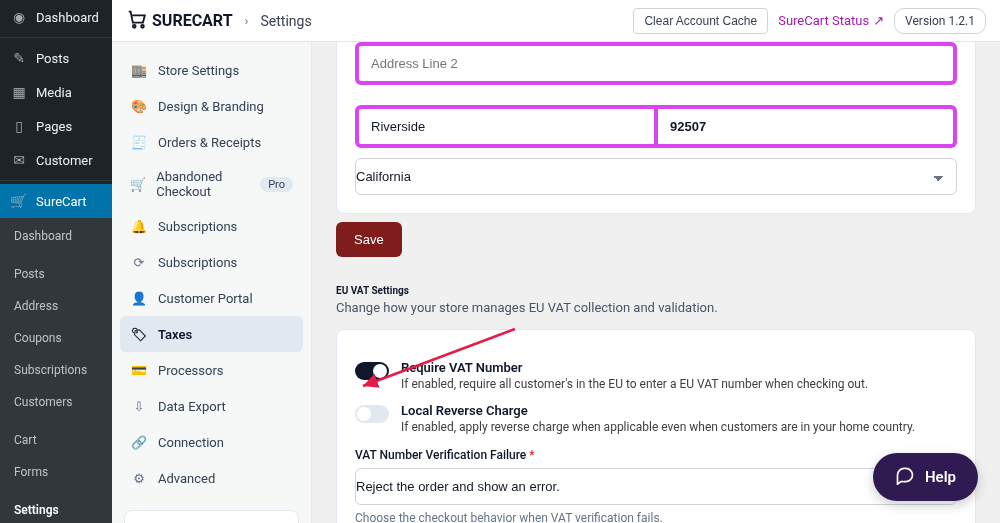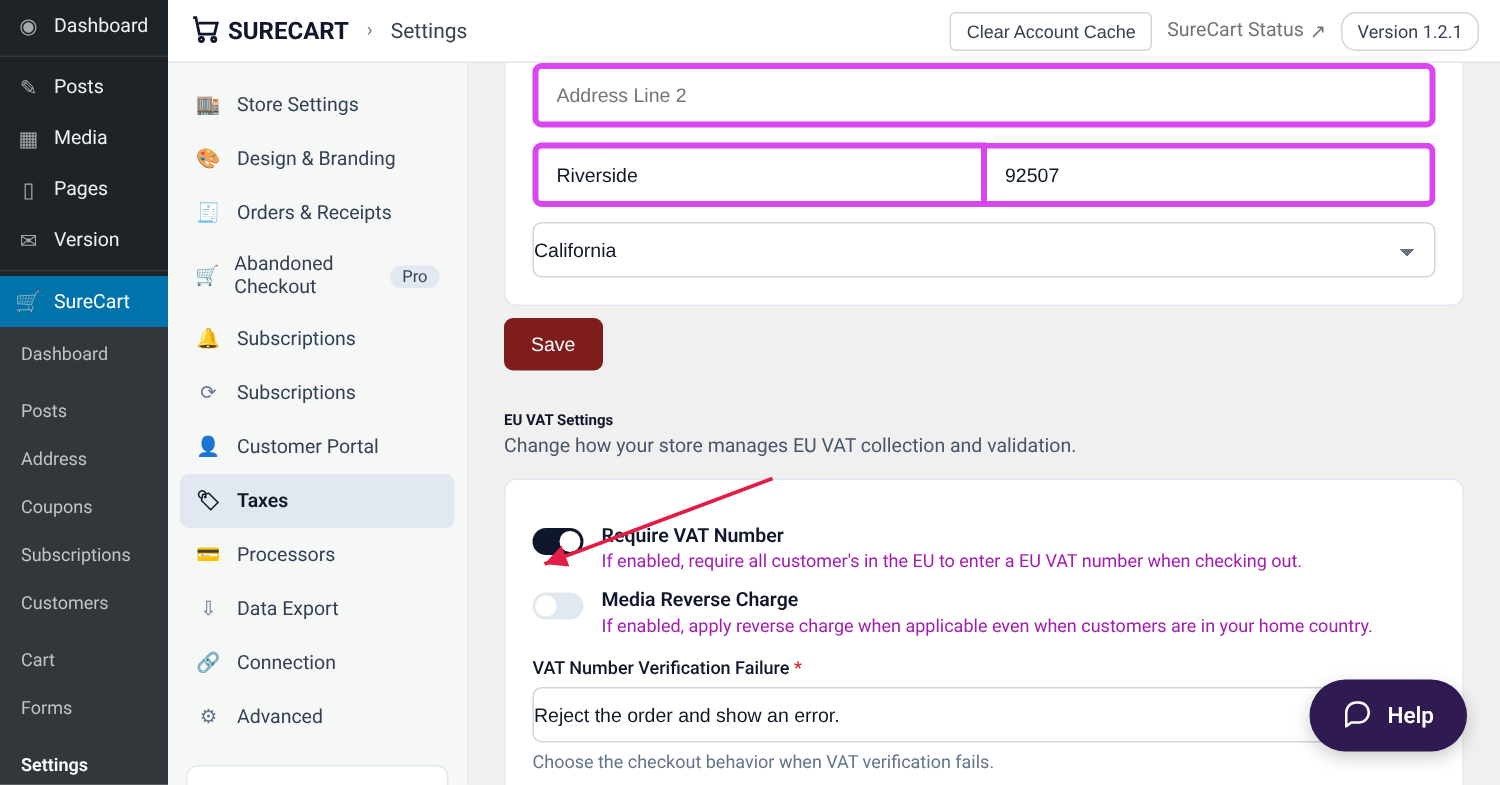--- a/index.html
+++ b/index.html
@@ -15,54 +15,54 @@
 .wp-ico{width:18px;height:18px;display:inline-flex;align-items:center;justify-content:center;color:#a7aaad;font-size:14px}
 .wp-item.active .wp-ico{color:#fff}
 
 .topbar{position:absolute;left:112px;top:0;right:0;height:42px;background:#fff;border-bottom:1px solid #e2e4e7;display:flex;align-items:center;padding:0 14px;gap:12px}
 .brand{display:flex;align-items:center;gap:4px;font-weight:700;font-size:16px;color:#0f172a}
 .brand svg{width:22px;height:22px}
 .crumb-sep{color:#6b7280}
 .crumb{font-size:14px;color:#374151}
 .top-right{margin-left:auto;display:flex;align-items:center;gap:10px}
 .btn-plain{border:1px solid #d1d5db;background:#fff;color:#374151;padding:5px 10px;border-radius:4px;font-size:12px;cursor:pointer}
-.status-link{color:#737373;font-size:13px;text-decoration:none;display:flex;align-items:flex-start;gap:4px}
+.status-link{color:#a21caf;font-size:13px;text-decoration:none;display:flex;align-items:flex-end;gap:4px}
 .ver-badge{border:1px solid #d1d5db;color:#374151;padding:5px 10px;border-radius:10px;font-size:12px;background:#fff}
 
 .panel-nav{position:absolute;left:112px;top:42px;width:200px;bottom:0;background:#f6f7f7;border-right:1px solid #e5e7eb;padding:10px 8px;overflow-y:auto}
 .pn-item{display:flex;align-items:center;gap:10px;padding:9px 10px;border-radius:6px;color:#334155;cursor:pointer;font-size:13px}
 .pn-item.active{background:#e2e8f0;color:#0f172a;font-weight:600}
 .pn-pill{margin-left:auto;background:#e2e8f0;color:#334155;border-radius:10px;padding:1px 8px;font-size:11px}
 .pn-ico{width:18px;height:18px;color:#64748b;display:inline-flex;align-items:center;justify-content:center}
 .pn-item.active .pn-ico{color:#0f172a}
 
 .boost-card{margin:14px 4px 0 4px;border:1px solid #e2e8f0;border-radius:8px;padding:14px;background:#fff}
 
 .main{position:absolute;left:312px;top:42px;right:0;bottom:0;overflow-y:auto;padding:0 24px 24px 24px;background:#f0f0f1}
 .frm-input{width:100%;border:4px solid #d946ef;border-radius:6px;padding:10px 12px;font-size:13px;color:#6b7280;background:#fff}
 .frm-input.val{color:#111827}
-.frm-row{display:flex;gap:0;margin-top:10px}
+.frm-row{display:flex;gap:0;margin-top:20px}
 .frm-row .frm-input{border-radius:0}
 .frm-row .frm-input:first-child{border-top-left-radius:6px;border-bottom-left-radius:6px}
 .frm-row .frm-input:last-child{border-top-right-radius:6px;border-bottom-right-radius:6px;border-left:none}
 .sel{width:100%;border:1px solid #d1d5db;border-radius:6px;padding:10px 0;font-size:13px;color:#111827;margin-top:10px;background:#fff;appearance:none;background-image:linear-gradient(45deg,transparent 50%,#6b7280 50%),linear-gradient(135deg,#6b7280 50%,transparent 50%);background-position:calc(100% - 18px) 17px,calc(100% - 13px) 17px;background-size:5px 5px;background-repeat:no-repeat}
 .btn-save{background:#7f1d1d;color:#fff;border:none;border-radius:6px;padding:10px 18px;font-size:13px;font-weight:400;cursor:pointer;margin-top:8px}
 
 .card{background:#fff;border:1px solid #e2e8f0;border-radius:8px;padding:18px;margin-top:14px}
 .h2{font-size:10px;font-weight:700;color:#0f172a;margin:28px 0 4px 0}
 .sub{font-size:13px;color:#475569;margin-bottom:8px}
 .toggle-row{display:flex;gap:12px;align-items:flex-start;margin:12px 0}
 .toggle{width:34px;height:18px;border-radius:9px;position:relative;flex:0 0 34px;margin-top:2px}
 .toggle.on{background:#0f172a}
 .toggle.off{background:#e2e8f0}
 .toggle .knob{position:absolute;top:2px;width:14px;height:14px;border-radius:50%;background:#fff}
 .toggle.on .knob{right:2px}
 .toggle.off .knob{left:2px}
 .tg-title{font-weight:600;font-size:13px;color:#0f172a}
-.tg-desc{color:#a21caf;font-size:12px;margin-top:2px}
+.tg-desc{color:#404040;font-size:12px;margin-top:2px}
 .lbl{font-size:12px;color:#0f172a;font-weight:500;margin-top:14px;display:block}
 .req{color:#dc2626}
 .hint{color:#64748b;font-size:12px;margin-top:6px}
 
 .help-fab{position:absolute;right:22px;bottom:22px;background:#2f1a52;color:#fff;border-radius:26px;padding:12px 22px;display:flex;align-items:center;gap:10px;font-size:15px;font-weight:600;cursor:pointer;box-shadow:0 4px 12px rgba(0,0,0,.2)}
 .arrow-annot{position:absolute;pointer-events:none}
 </style>
 </head>
 <body>
 
@@ -79,21 +79,21 @@
   <div class="wp-item">
       <span class="wp-ico">▦</span>
       <span>Media</span>
     </div>
   <div class="wp-item">
       <span class="wp-ico">▯</span>
       <span>Pages</span>
     </div>
   <div class="wp-item">
       <span class="wp-ico">✉</span>
-      <span>Version</span>
+      <span>Customer</span>
     </div>
   <div class="wp-sep"></div>
   <div class="wp-item active">
       <span class="wp-ico">🛒</span>
       <span>SureCart</span>
     </div>
   <div class="wp-sub">
     <div class="sub">Dashboard</div>
     <div style="height:6px"></div>
     <div class="sub">Posts</div>
@@ -188,21 +188,21 @@
     
   </div>
 </div>
 
 <div class="main">
 
   <div class="card" style="margin-top:0;border-top:none;border-top-left-radius:0;border-top-right-radius:0;padding-top:0">
     <input class="frm-input" placeholder="Address Line 2" style="">
     <div class="frm-row">
       <input class="frm-input val" style="flex: 1 1 0%;" value="Riverside">
-      <input class="frm-input val" style="flex: 1 1 0%;" value="92507">
+      <input class="frm-input val" style="flex: 1 1 0%; font-weight: bold;" value="92507">
     </div>
     <select class="sel"><option>California</option></select>
   </div>
   <button class="btn-save">Save</button>
 
   <div class="h2">EU VAT Settings</div>
   <div class="sub">Change how your store manages EU VAT collection and validation.</div>
 
   <div class="card" style="position:relative">
     <div class="toggle-row">
@@ -212,21 +212,21 @@
       <div>
         <div class="tg-title">Require VAT Number</div>
         <div class="tg-desc">If enabled, require all customer's in the EU to enter a EU VAT number when checking out.</div>
       </div>
     </div>
     <div class="toggle-row">
       <div class="toggle off">
           <div class="knob"></div>
         </div>
       <div>
-        <div class="tg-title">Media Reverse Charge</div>
+        <div class="tg-title">Local Reverse Charge</div>
         <div class="tg-desc">If enabled, apply reverse charge when applicable even when customers are in your home country.</div>
       </div>
     </div>
 
     <label class="lbl"><span>VAT Number Verification Failure</span> <span class="req">*</span></label>
     <select class="sel" style="margin-top:6px"><option>Reject the order and show an error.</option></select>
     <div class="hint">Choose the checkout behavior when VAT verification fails.</div>
 
     <svg class="arrow-annot" style="left:8px;top:-6px;width:180px;height:80px">
         <defs>

